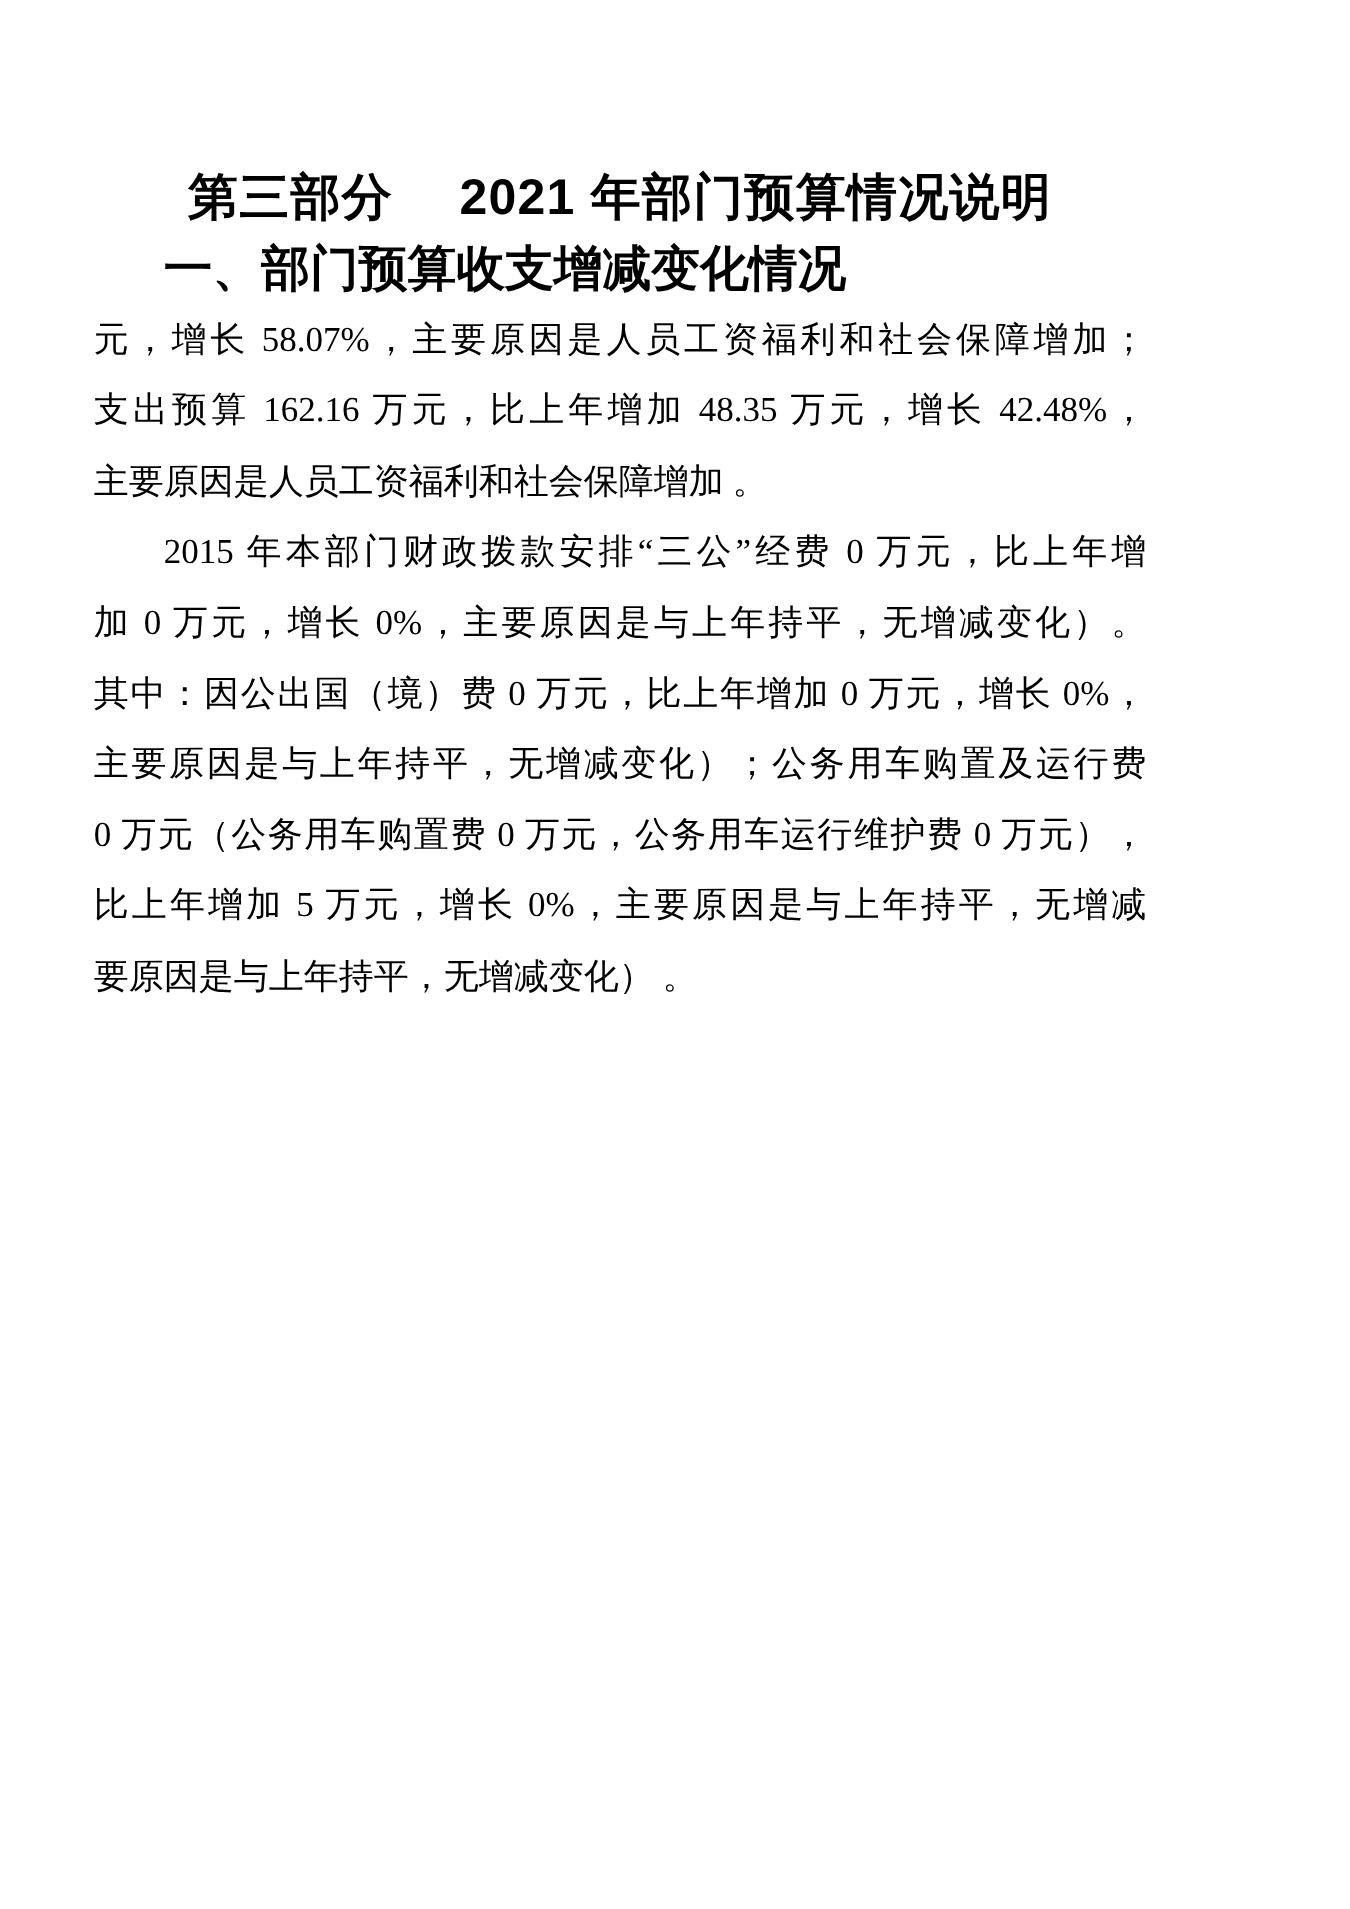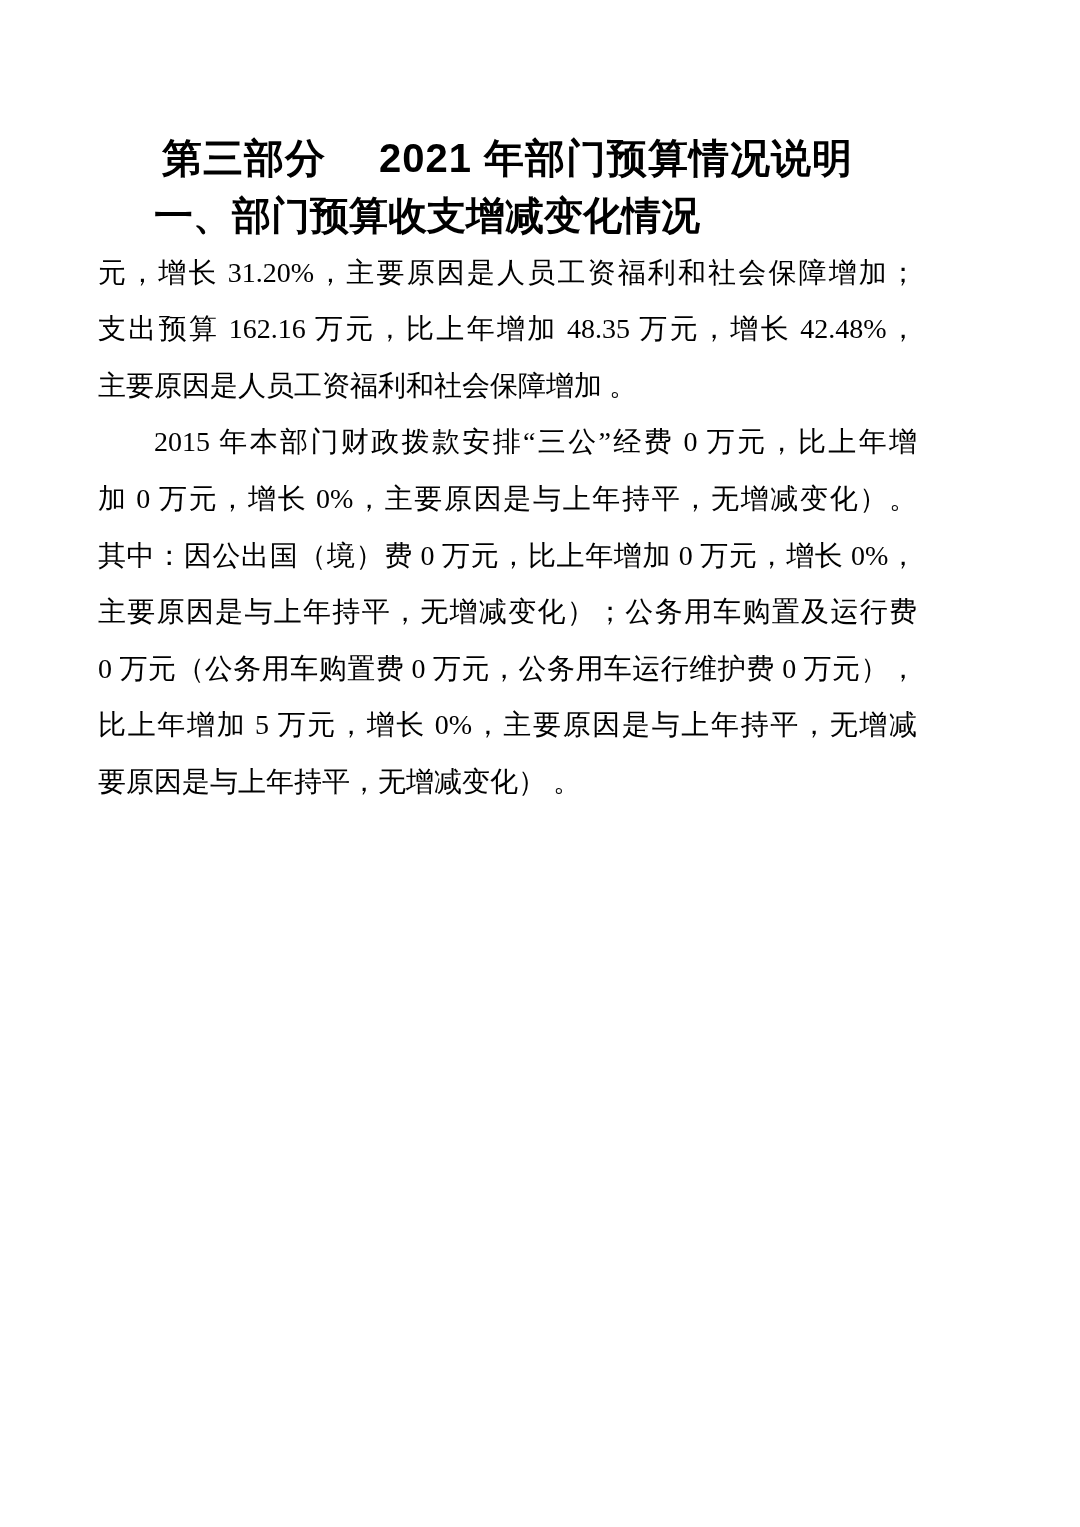--- a/index.html
+++ b/index.html
@@ -7,21 +7,21 @@
     padding: 0;
     background: #ffffff;
   }
   .page {
     position: relative;
     width: 1080px;
     height: 1527px;
     background: #ffffff;
     color: #000000;
     box-sizing: border-box;
-    padding: 128px 163px 0 98px;
+    padding: 128px 163px 0 75px;
     overflow: hidden;
   }
   .doc-title {
     font-family: "Liberation Sans", "DejaVu Sans", sans-serif;
     font-weight: bold;
     font-size: 40px;
     line-height: 60px;
     text-align: center;
     letter-spacing: 1px;
     white-space: nowrap;
@@ -52,21 +52,21 @@
   }
 </style>
 </head>
 <body>
 
 <div class="page">
 
   <div class="doc-title">第三部分　 2021 年部门预算情况说明</div>
 
   <div class="heading">一、部门预算收支增减变化情况</div>
-  <div class="line">元，增长 31.20%，主要原因是人员工资福利和社会保障增加；</div>
+  <div class="line">元，增长 58.07%，主要原因是人员工资福利和社会保障增加；</div>
   <div class="line">支出预算 162.16 万元，比上年增加 48.35 万元，增长 42.48%，</div>
   <div class="line end">主要原因是人员工资福利和社会保障增加 。</div>
 
   <div class="line indent">2015 年本部门财政拨款安排“三公”经费 0 万元，比上年增</div>
   <div class="line">加 0 万元，增长 0%，主要原因是与上年持平，无增减变化）。</div>
   <div class="line">其中：因公出国（境）费 0 万元，比上年增加 0 万元，增长 0%，</div>
   <div class="line">主要原因是与上年持平，无增减变化）；公务用车购置及运行费</div>
   <div class="line">0 万元（公务用车购置费 0 万元，公务用车运行维护费 0 万元），</div>
   <div class="line">比上年增加 5 万元，增长 0%，主要原因是与上年持平，无增减</div>
   <div class="line end">要原因是与上年持平，无增减变化） 。</div>

